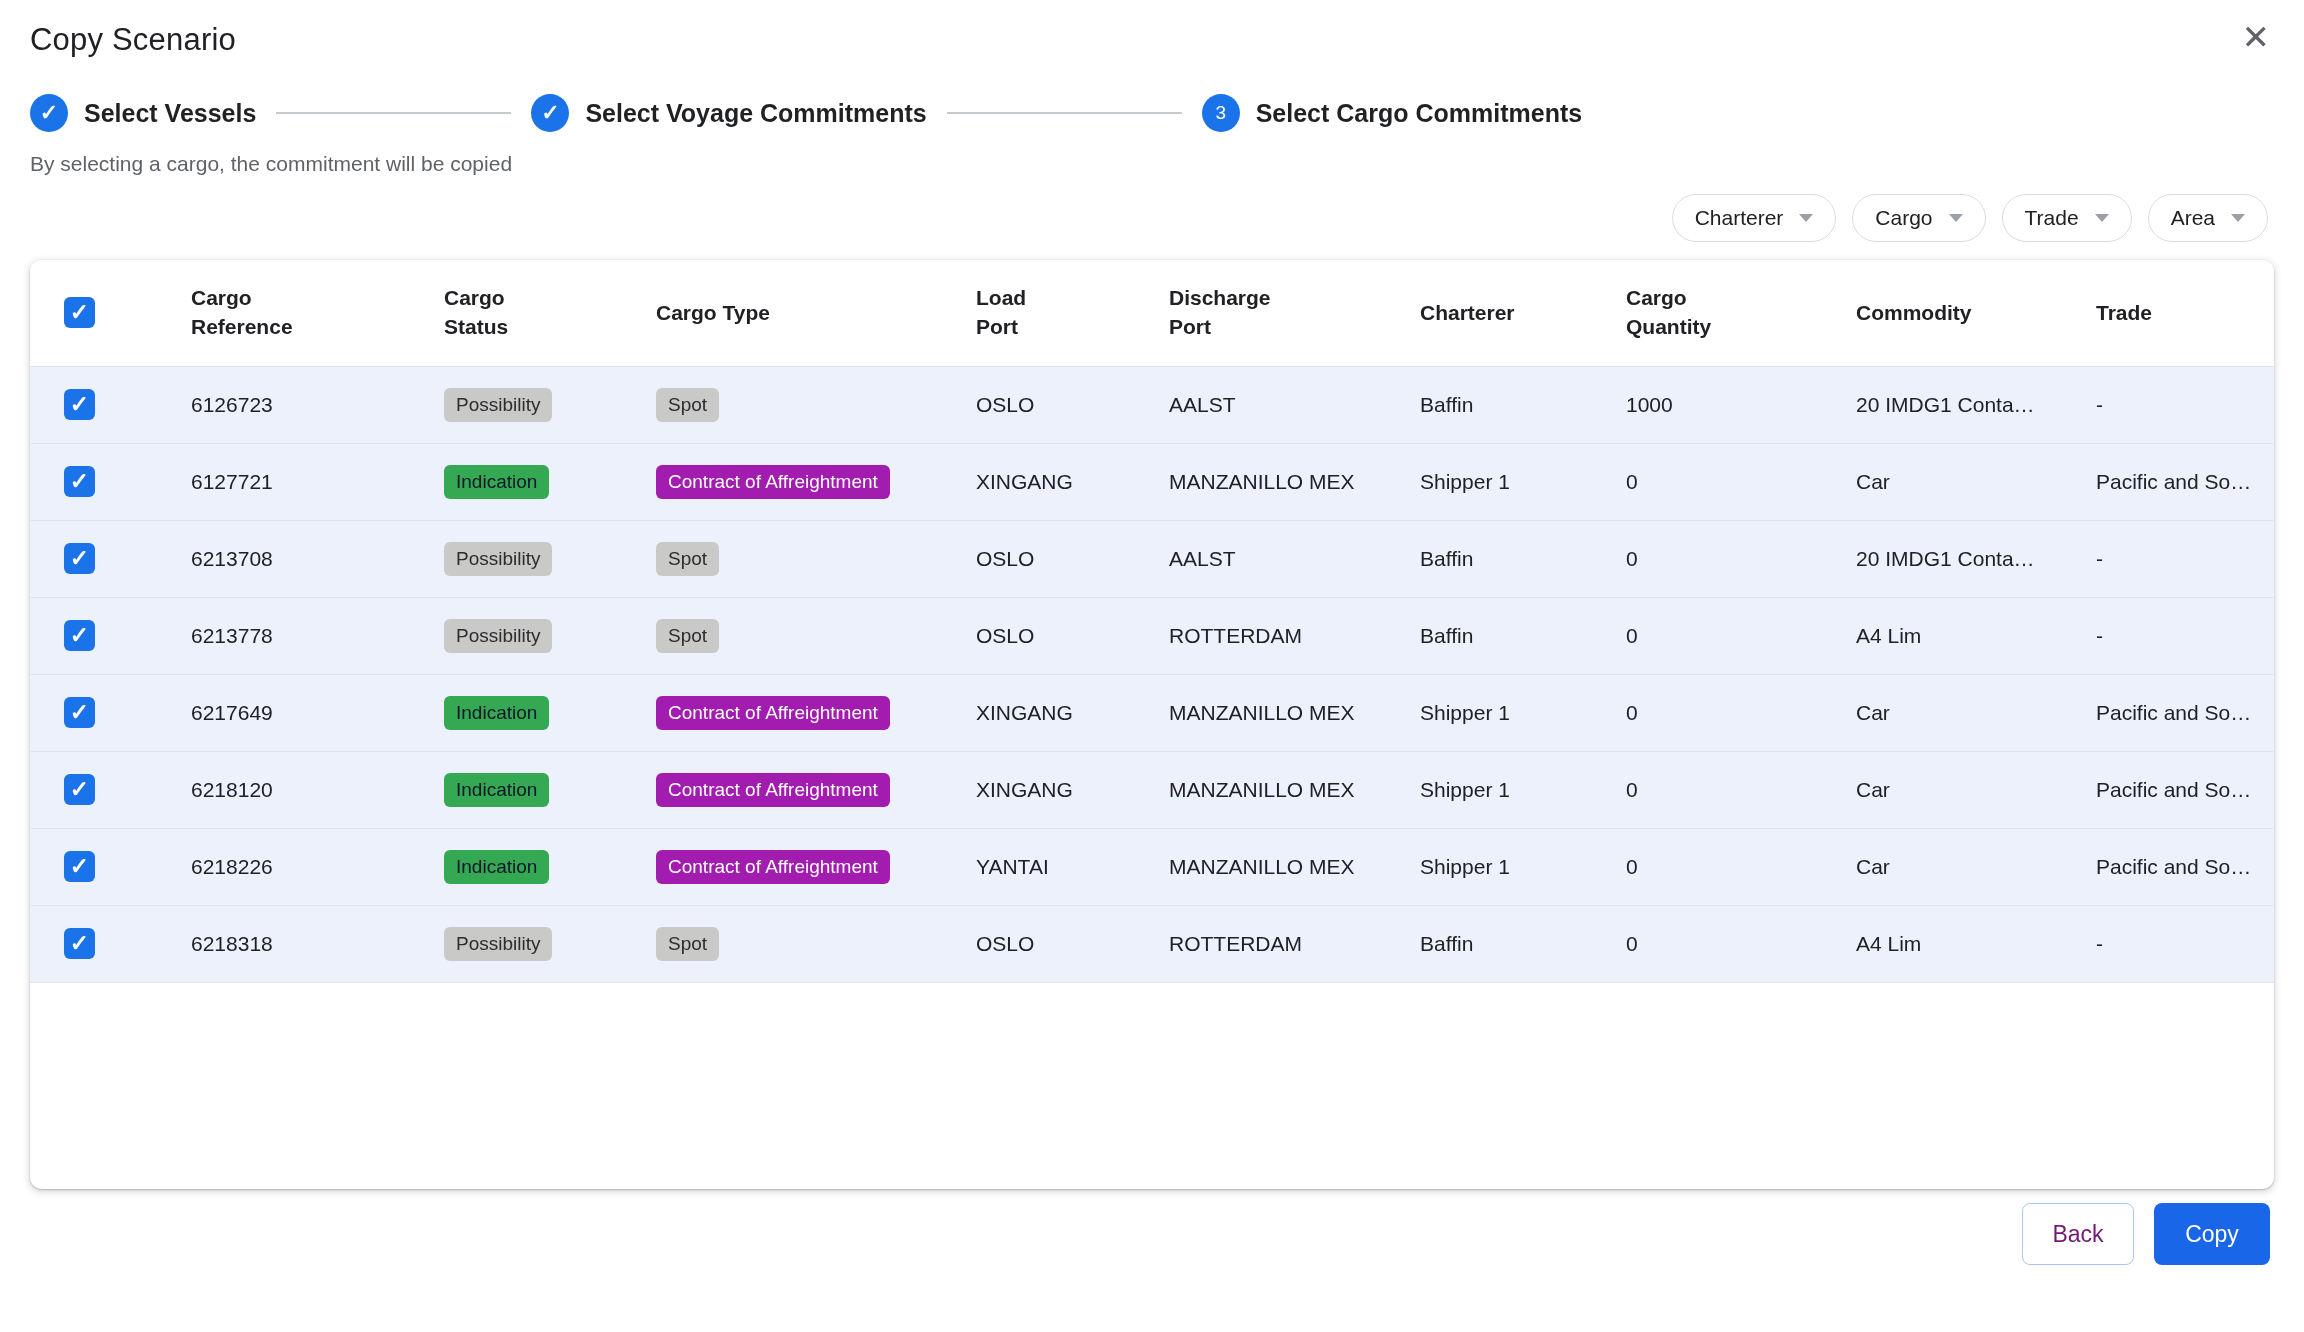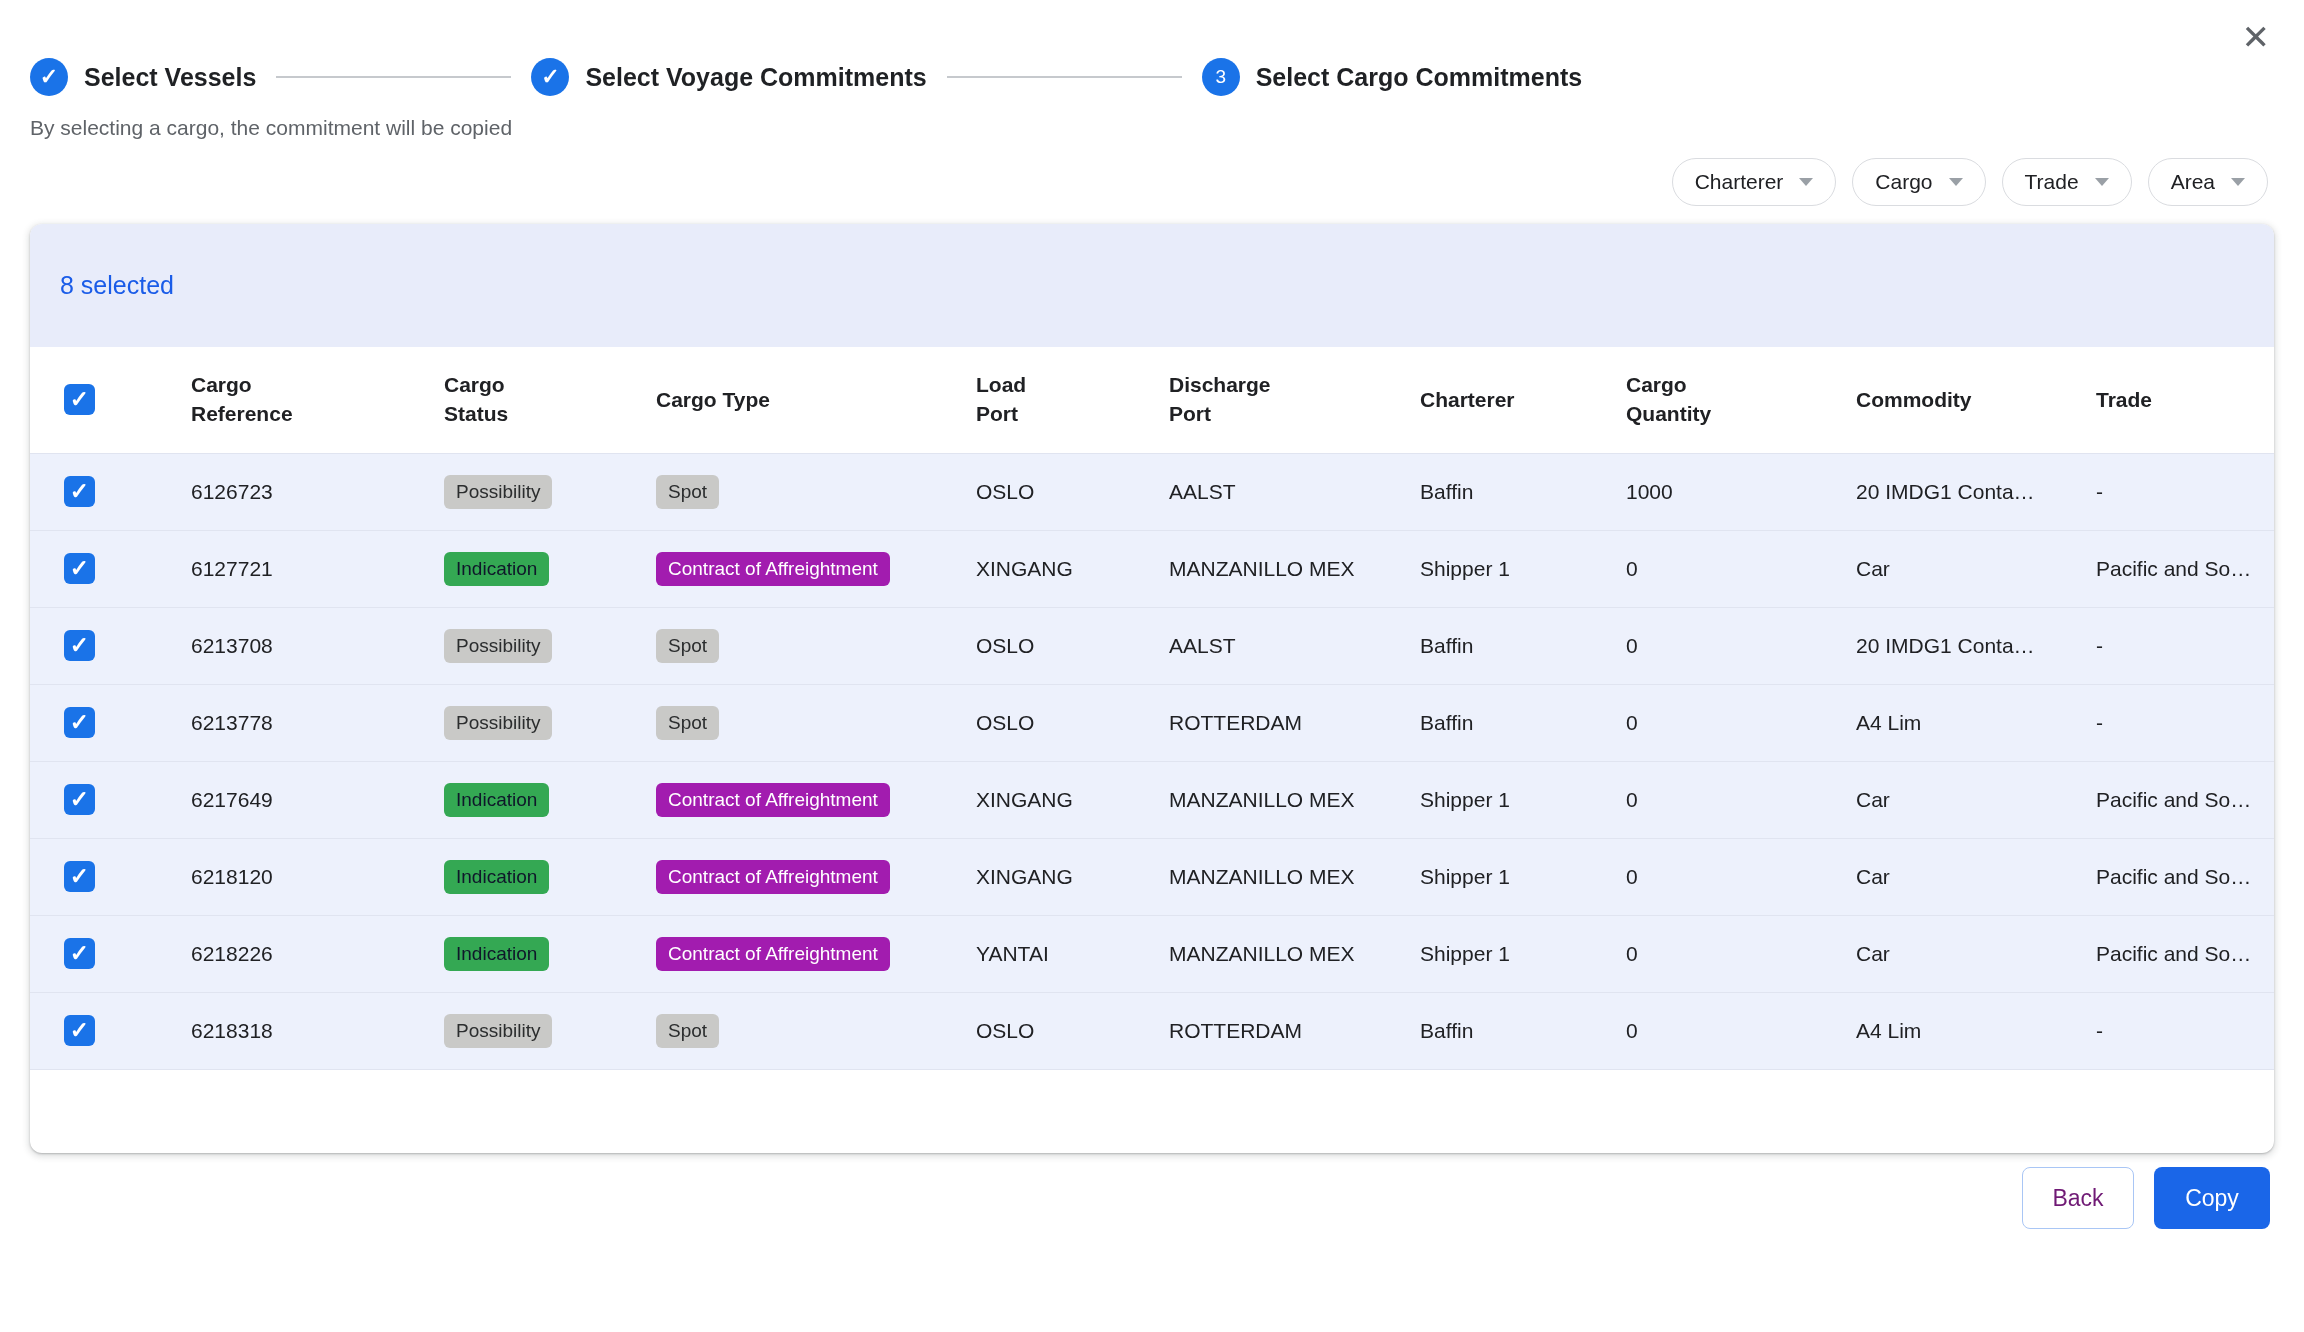--- a/index.html
+++ b/index.html
@@ -88,20 +88,21 @@
   .footer-actions { display: flex; justify-content: flex-end; gap: 20px; margin: 14px 34px 0 0; }
   .btn { height: 62px; border-radius: 8px; font-size: 23px; cursor: pointer;
          font-family: "Liberation Sans", sans-serif; }
   .btn-back { width: 112px; background: #fff; color: #701a75; border: 1px solid #a9c6f5; }
   .btn-copy { width: 116px; background: #1a66e8; color: #fff; border: none; }
 </style>
 </head>
 <body>
 
 <div class="dialog-header">
+  <div class="dialog-title">Copy Scenario</div>
   <button class="close-btn">✕</button>
 </div>
 
 <div class="stepper">
   <div class="step">
     <div class="step-circle">✓</div>
     <div class="step-label">Select Vessels</div>
   </div>
   <div class="connector"></div>
   <div class="step">
@@ -132,23 +133,20 @@
     <span>Trade</span>
     <span class="caret-down"></span>
   </button>
   <button class="filter-pill">
     <span>Area</span>
     <span class="caret-down"></span>
   </button>
 </div>
 
 <div class="table-panel">
-  <div class="selection-band">
-    <span class="selection-label">8 selected</span>
-  </div>
   <table class="cargo-table">
     <colgroup>
       <col style="width:137px">
         <col style="width:253px">
         <col style="width:212px">
       <col style="width:320px">
         <col style="width:193px">
         <col style="width:251px">
       <col style="width:206px">
         <col style="width:230px">

